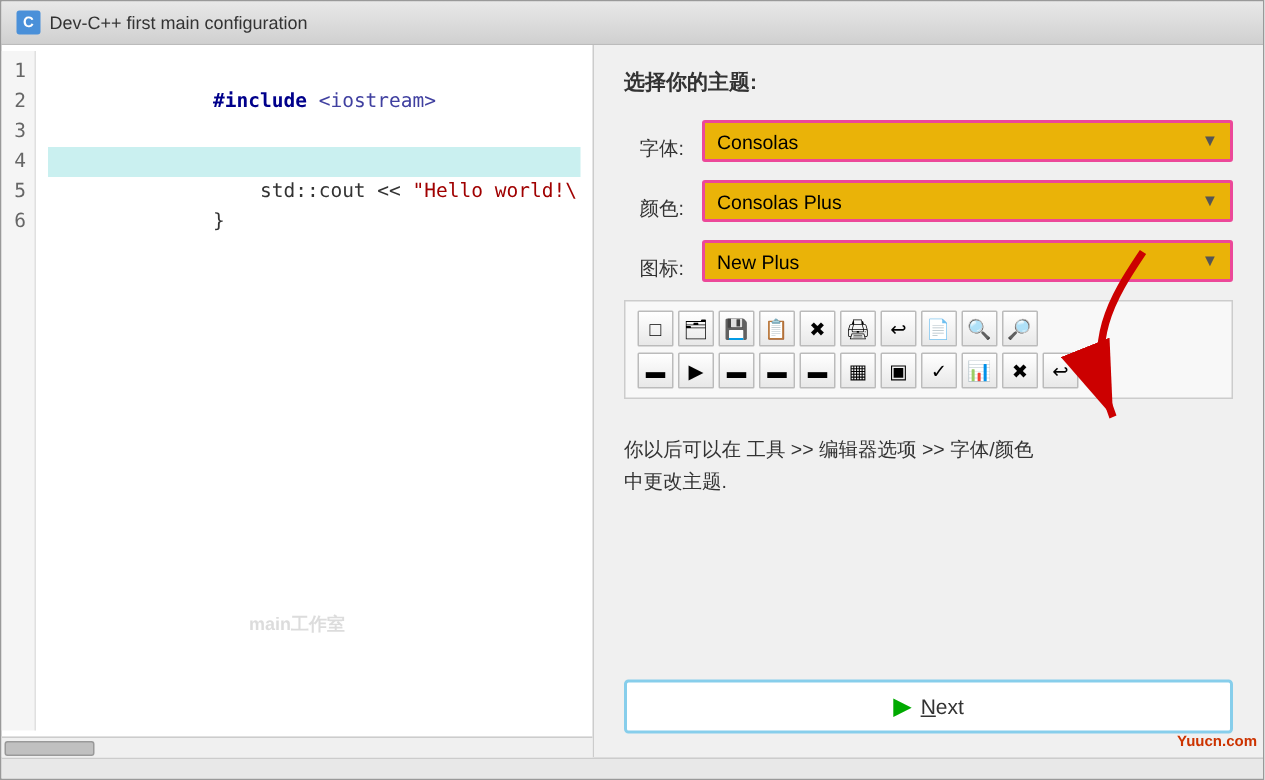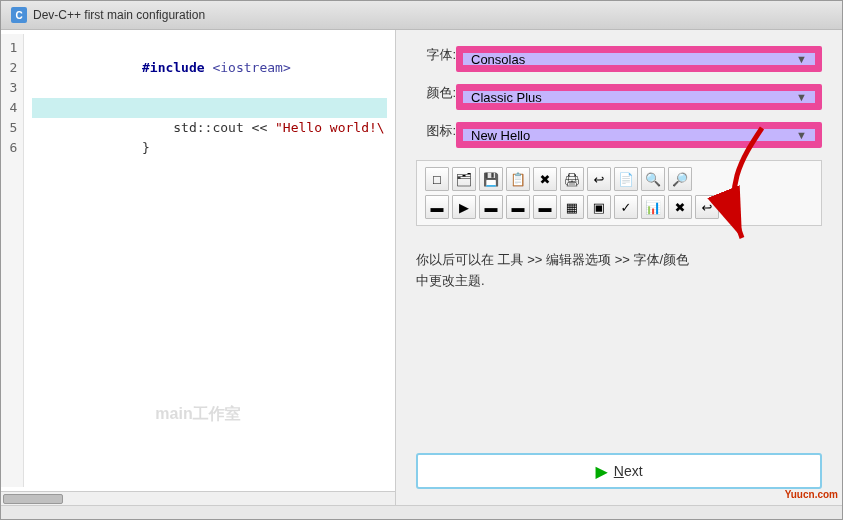--- a/index.html
+++ b/index.html
@@ -126,21 +126,21 @@
       vertical-align: middle;
       margin-right: 2px;
     }
 
     .watermark {
       position: absolute;
       bottom: 80px;
       left: 50%;
       transform: translateX(-50%);
       color: #bbb;
-      font-size: 16px;
+      font-size: 12px;
       font-weight: bold;
       white-space: nowrap;
       pointer-events: none;
       opacity: 0.5;
     }
 
     .scrollbar-h {
       height: 14px;
       background: #f0f0f0;
       border-top: 1px solid #ccc;
@@ -169,37 +169,38 @@
 
     .section-title {
       font-size: 14px;
       font-weight: bold;
       color: #333;
       margin-bottom: 4px;
     }
 
     .form-row {
       display: flex;
-      align-items: flex-start;
+      align-items: flex-end;
+      gap: 12px;
     }
 
     .form-label {
       width: 40px;
       font-size: 13px;
       color: #333;
       text-align: right;
     }
 
     .form-select {
       flex: 1;
       height: 26px;
-      border: 7px solid #ec4899;
-      background: #c4b5fd;
+      border: 2px solid #ec4899;
+      background: #eab308;
       border-radius: 2px;
-      padding: 0 8px;
+      padding: 12px 8px;
       font-size: 13px;
       display: flex;
       align-items: center;
       justify-content: space-between;
       cursor: pointer;
     }
 
     .select-arrow {
       color: #555;
       font-size: 11px;
@@ -335,41 +336,42 @@
           </div>
         </div>
       </div>
       <div class="watermark">main工作室</div>
       <div class="scrollbar-h">
         <div class="scrollbar-thumb"></div>
       </div>
     </div>
 
     <div class="settings-panel">
+      <div class="section-title">选择你的主题:</div>
 
       <div class="form-row">
         <div class="form-label">字体:</div>
         <div class="form-select">
           <span>Consolas</span>
           <span class="select-arrow">▼</span>
         </div>
       </div>
 
       <div class="form-row">
         <div class="form-label">颜色:</div>
         <div class="form-select">
-          <span>Classic Plus</span>
+          <span>Consolas Plus</span>
           <span class="select-arrow">▼</span>
         </div>
       </div>
 
       <div class="form-row">
         <div class="form-label">图标:</div>
         <div class="form-select">
-          <span>New Hello</span>
+          <span>New Plus</span>
           <span class="select-arrow">▼</span>
         </div>
       </div>
 
       <div class="toolbar-preview">
         <div class="toolbar-row">
           <div class="tb-btn">□</div>
           <div class="tb-btn">🗂</div>
           <div class="tb-btn">💾</div>
           <div class="tb-btn">📋</div>

